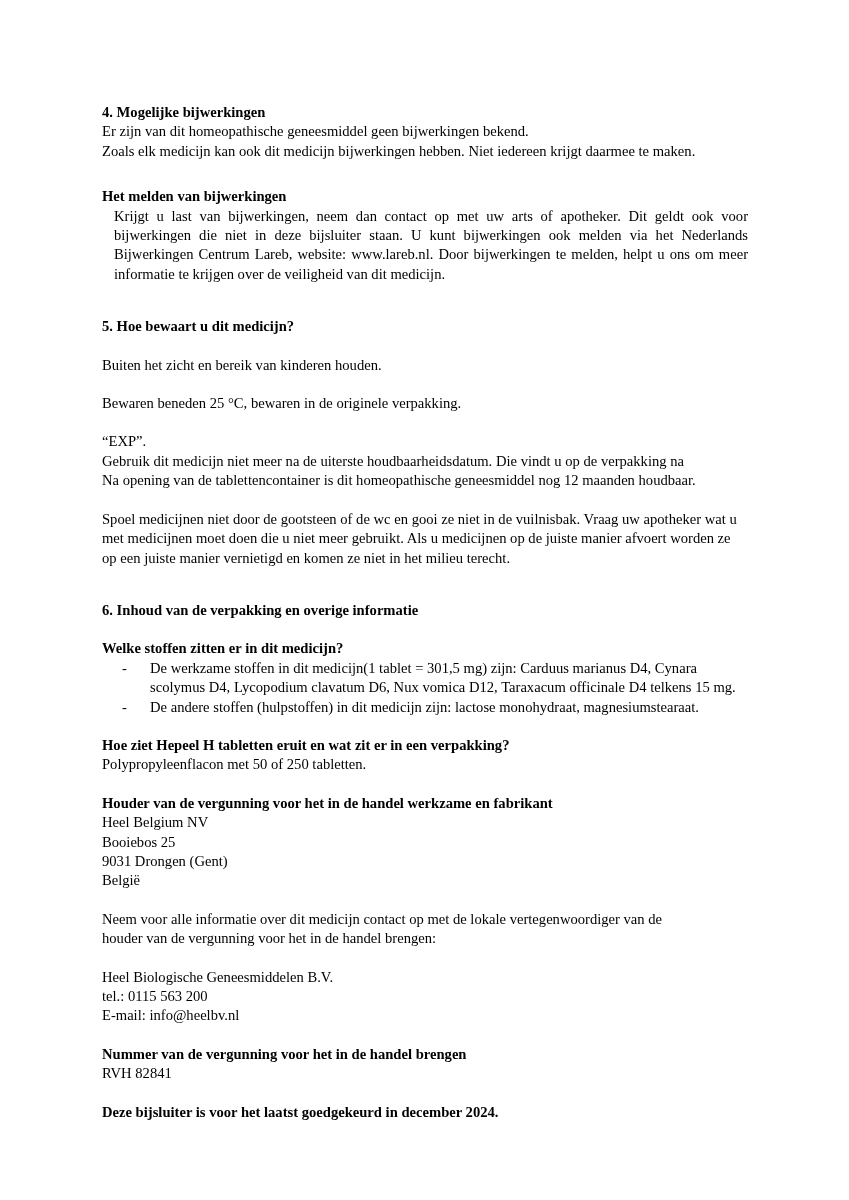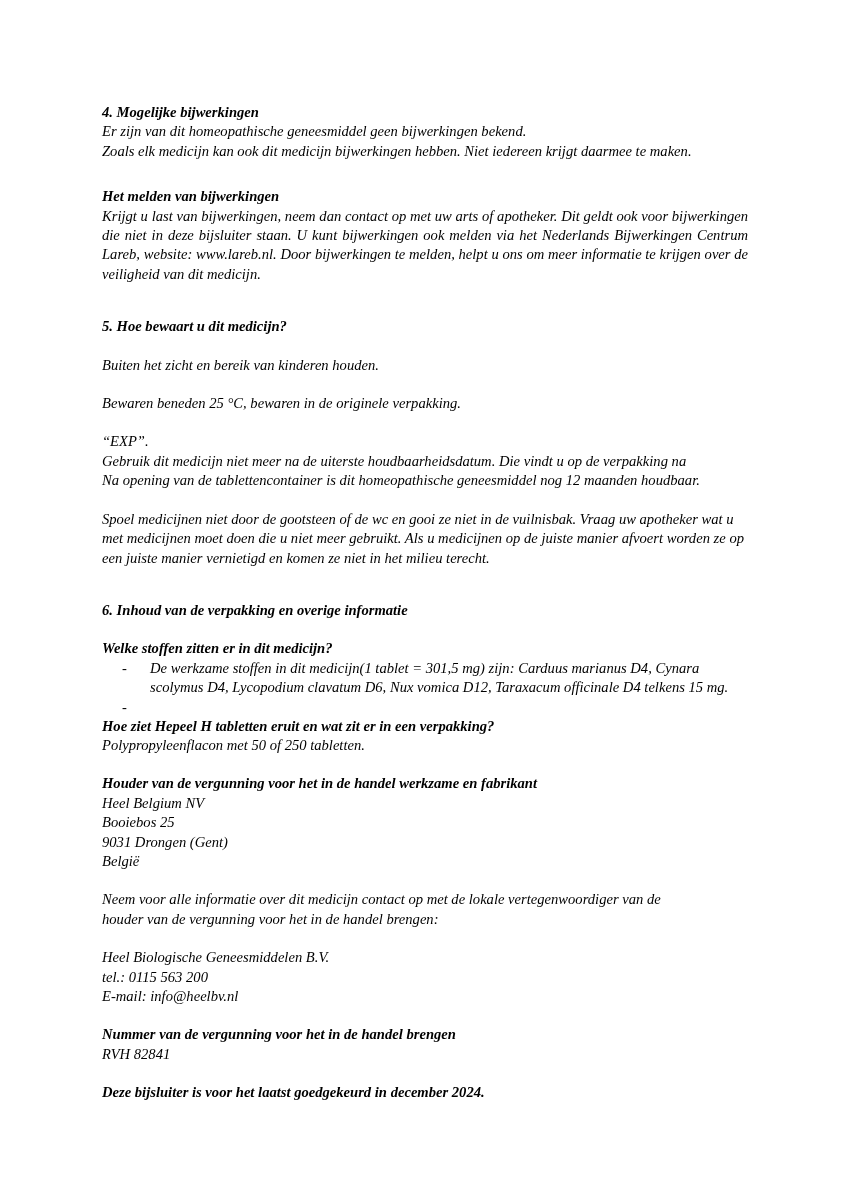--- a/index.html
+++ b/index.html
@@ -14,41 +14,41 @@
     color: #000000;
     -webkit-font-smoothing: antialiased;
   }
   .page {
     position: relative;
     width: 849px;
     height: 1200px;
     background: #ffffff;
     box-sizing: border-box;
     padding: 103px 101px 0 102px;
-    font-style: italic;
   }
   .doc {
     width: 646px;
     font-size: 14.6px;
     line-height: 19.4px;
   }
   h2.sec-head,
   h3.sub-head {
     font-size: 14.6px;
     font-weight: bold;
     margin: 0;
     line-height: 19.4px;
   }
   p.para {
     margin: 0;
     line-height: 19.4px;
   }
   p.justify {
     text-align: justify;
     text-justify: inter-word;
+    margin-left: 12px;
   }
   .gap-sm { height: 19px; }
   .gap-md { height: 26px; }
   .gap-lg { height: 33px; }
   ul.dash-list {
     margin: 0;
     padding: 0;
     list-style: none;
   }
   ul.dash-list > li {
@@ -108,20 +108,21 @@
     <div class="gap-sm"></div>
 
     <h3 class="sub-head">Welke stoffen zitten er in dit medicijn?</h3>
     <ul class="dash-list">
       <li>
         <span class="dash">-</span>
         <span>De werkzame stoffen  in dit medicijn(1 tablet = 301,5 mg) zijn: Carduus marianus D4, Cynara scolymus D4, Lycopodium clavatum D6, Nux vomica D12, Taraxacum officinale D4 telkens 15 mg.</span>
       </li>
       <li>
         <span class="dash">-</span>
+        <span>De andere stoffen (hulpstoffen) in dit medicijn zijn: lactose monohydraat, magnesiumstearaat.</span>
       </li>
     </ul>
 
     <div class="gap-sm"></div>
 
     <h3 class="sub-head">Hoe ziet Hepeel H tabletten eruit en wat zit er in een verpakking?</h3>
     <p class="para">Polypropyleenflacon met 50 of 250 tabletten.</p>
 
     <div class="gap-sm"></div>
 

